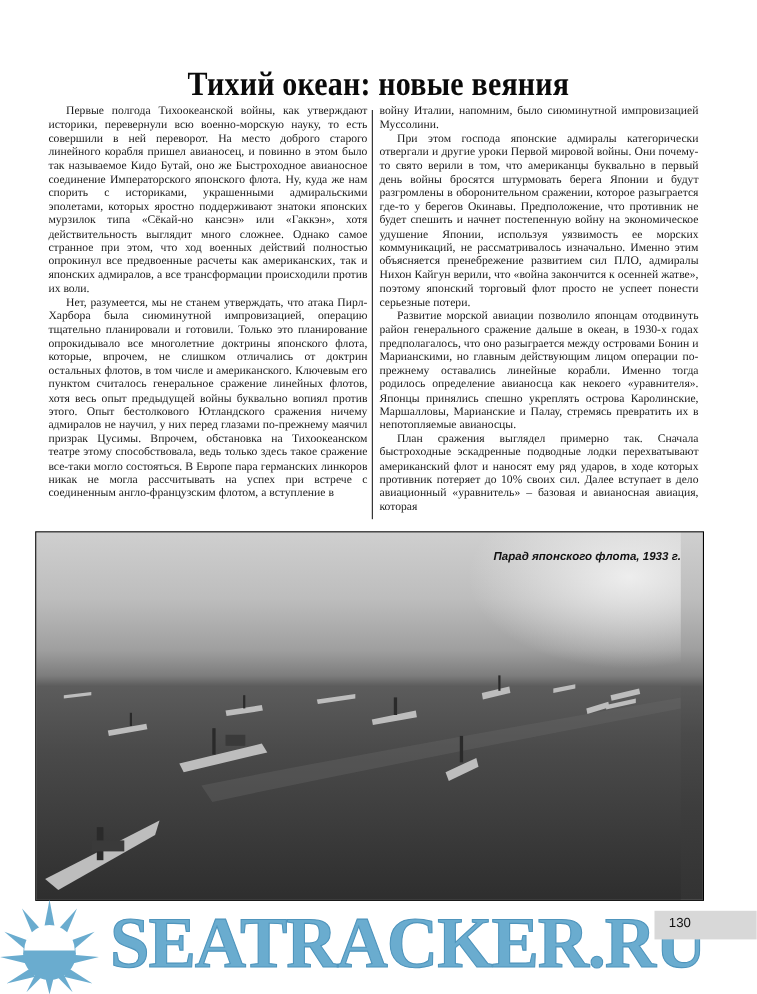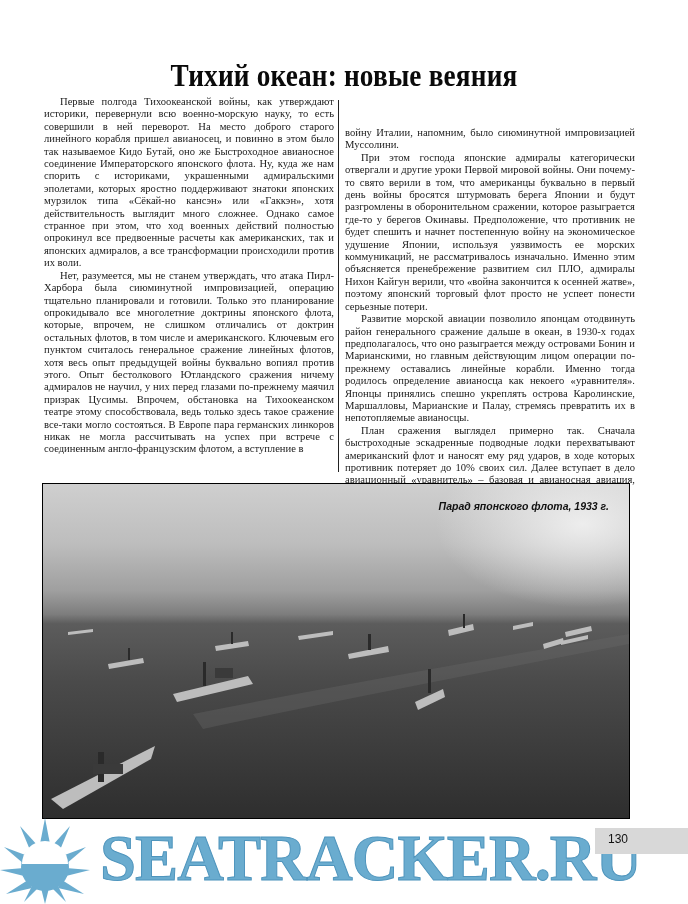--- a/index.html
+++ b/index.html
@@ -11,26 +11,27 @@
     color: #0a0a0a;
   }
   .col {
     position: absolute; top: 96px; width: 290px;
     font-size: 10.6px; line-height: 12.4px; text-align: justify;
     color: #1a1a1a;
   }
   .col p { margin: 0; text-indent: 16px; font-family: Liberation Serif, serif; }
   .col p.noindent { text-indent: 0; }
   .col-left { left: 44px; }
-  .col-right { left: 345px; width: 290px; margin-top: 31px; }
+  .col-right { left: 345px; width: 290px; }
   .divider { position: absolute; left: 338px; top: 100px; width: 1px; height: 372px; background: #222; }
   .photo {
-    position: absolute; left: 42px; top: 483px; width: 586px; height: 334px;
+    position: absolute; left: 32px; top: 483px; width: 586px; height: 334px;
     border: 1px solid #000; overflow: hidden;
     background: linear-gradient(to bottom, #cfcfcf 0%, #bdbdbd 18%, #9f9f9f 32%, #7d7d7d 39%, #5a5a5a 42%, #4a4a4a 55%, #3d3d3d 75%, #333 100%);
+    padding-left: 20px;
   }
   .photo svg { position: absolute; left: 0; top: 0; }
   .caption {
     position: absolute; right: 20px; top: 16px;
     font-style: italic; font-weight: bold; font-size: 10.5px; color: #111;
   }
   .watermark {
     position: absolute; left: 0; top: 812px; width: 688px; height: 92px; padding-left: 14px;
   }
   .wm-text {

